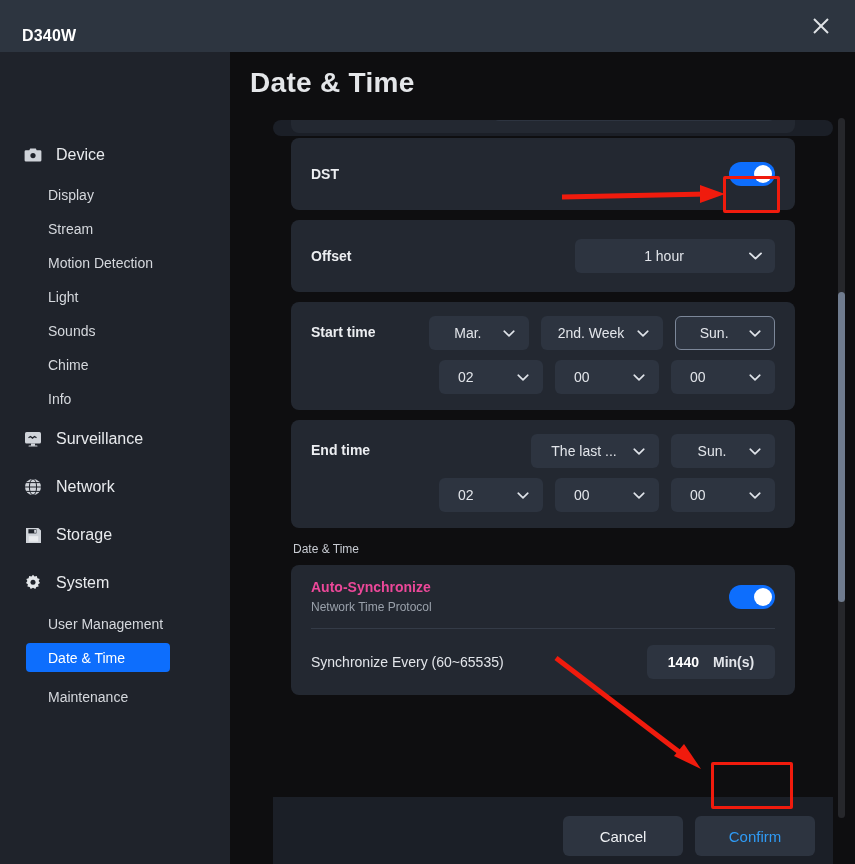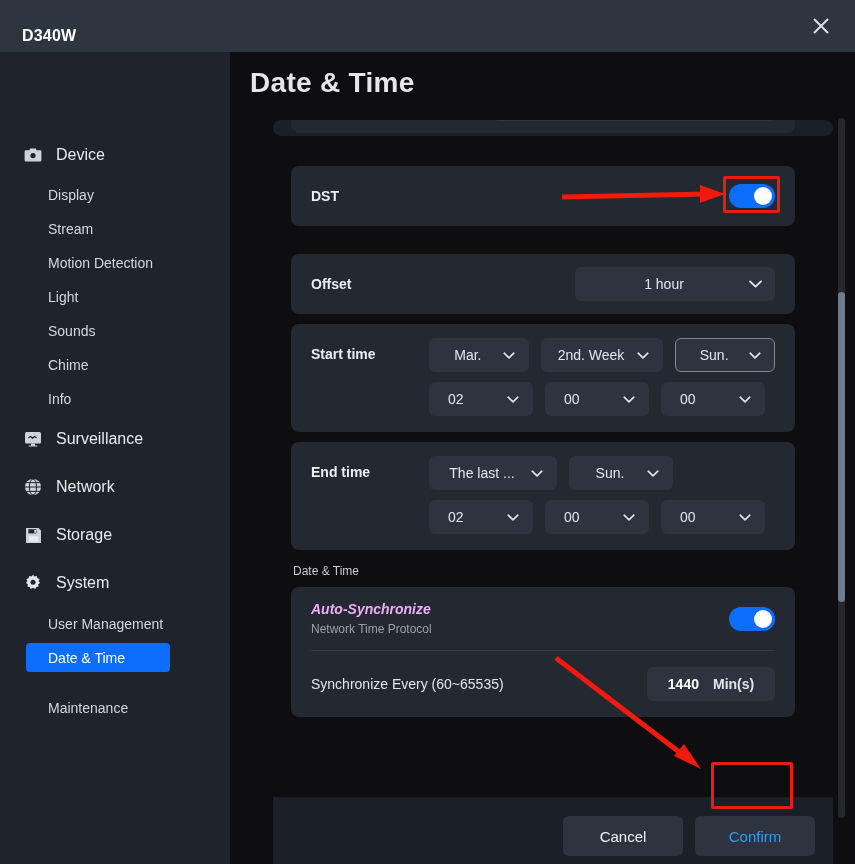--- a/index.html
+++ b/index.html
@@ -62,21 +62,21 @@
     position: absolute; left: 0; top: 0; width: 560px;
     background: #1b1f27; border-radius: 8px; padding: 0 18px 16px 18px;
   }
 
   
   .row {
     background: #232831; border-radius: 8px; margin-bottom: 10px;
     display: flex; align-items: center; padding: 0 20px; position: relative;
   }
   .row-label { font-size: 14px; font-weight: bold; color: #eceef1; }
-  .row-h { height: 60px; margin-top: 28px; }
+  .row-h { height: 72px; }
 
   .clipped-row {
     position: absolute; left: 18px; top: -47px; width: 504px; height: 60px;
     background: #232831; border-radius: 8px; display: flex; align-items: center;
     padding: 0 20px;
   }
   .clipped-sel {
     position: absolute; left: 202px; top: 12px; width: 282px; height: 36px;
     background: #2d3440; border-radius: 6px; display: flex; align-items: center;
     justify-content: center;
@@ -106,31 +106,31 @@
 
   .offset-dd { position: absolute; right: 20px; width: 200px; }
 
   
   .time-block { background: #232831; border-radius: 8px; padding: 14px 20px 16px 20px; margin-bottom: 10px; position: relative; }
   .time-block .tb-label {
     position: absolute; left: 20px; top: 22px;
     font-size: 14px; font-weight: bold; color: #eceef1;
   }
   .tb-rows { margin-left: 118px; }
-  .tb-row { display: flex; gap: 12px; margin-bottom: 10px; }
+  .tb-row { display: flex; gap: 12px; margin-bottom: 10px; justify-content: flex-end; }
   .tb-row:last-child { margin-bottom: 0; }
   .tb-row .dd { }
   .w-a { width: 104px; } .w-b { width: 128px; } .w-c { width: 104px; }
 
   
   .subhead { font-size: 12px; color: #c8ccd3; margin: 14px 0 9px 2px; }
   .sync-card { background: #232831; border-radius: 8px; }
   .sync-top { position: relative; padding: 14px 20px 14px 20px; display: flex; align-items: center; }
   .sync-top .txt { flex: 1; }
-  .sync-title { font-size: 14px; font-weight: bold; color: #f0abfc; font-style: italic; }
+  .sync-title { font-size: 14px; font-weight: bold; color: #ec4899; }
   .sync-sub { font-size: 12px; color: #9aa1ab; margin-top: 5px; }
   .divider { height: 1px; background: #343b47; margin: 0 20px; }
   .sync-bottom { position: relative; padding: 16px 20px; display: flex; align-items: center; }
   .sync-bottom .lbl2 { font-size: 14px; color: #e2e5ea; flex: 1; }
   .min-input {
     width: 128px; height: 34px; background: #2d3440; border-radius: 6px;
     display: flex; align-items: center; justify-content: center; gap: 14px; cursor: text;
   }
   .min-val { font-size: 14px; font-weight: bold; color: #ffffff; }
   .min-unit { font-size: 14px; font-weight: bold; color: #e2e5ea; }
@@ -268,21 +268,21 @@
           </svg>
         </span>
         <span class="lbl">System</span>
       </div>
       <div class="nav-sub" style="margin-top:9px;">
         <span class="lbl">User Management</span>
       </div>
       <div class="nav-sub active" style="margin-top:5px;">
         <span class="lbl">Date &amp; Time</span>
       </div>
-      <div class="nav-sub" style="margin-top:21px;">
+      <div class="nav-sub" style="margin-top:10px;">
         <span class="lbl">Maintenance</span>
       </div>
     </div>
   </div>
 
   <div class="stage">
 
     <div class="page-title">Date &amp; Time</div>
 
     <div class="scroll-area">

